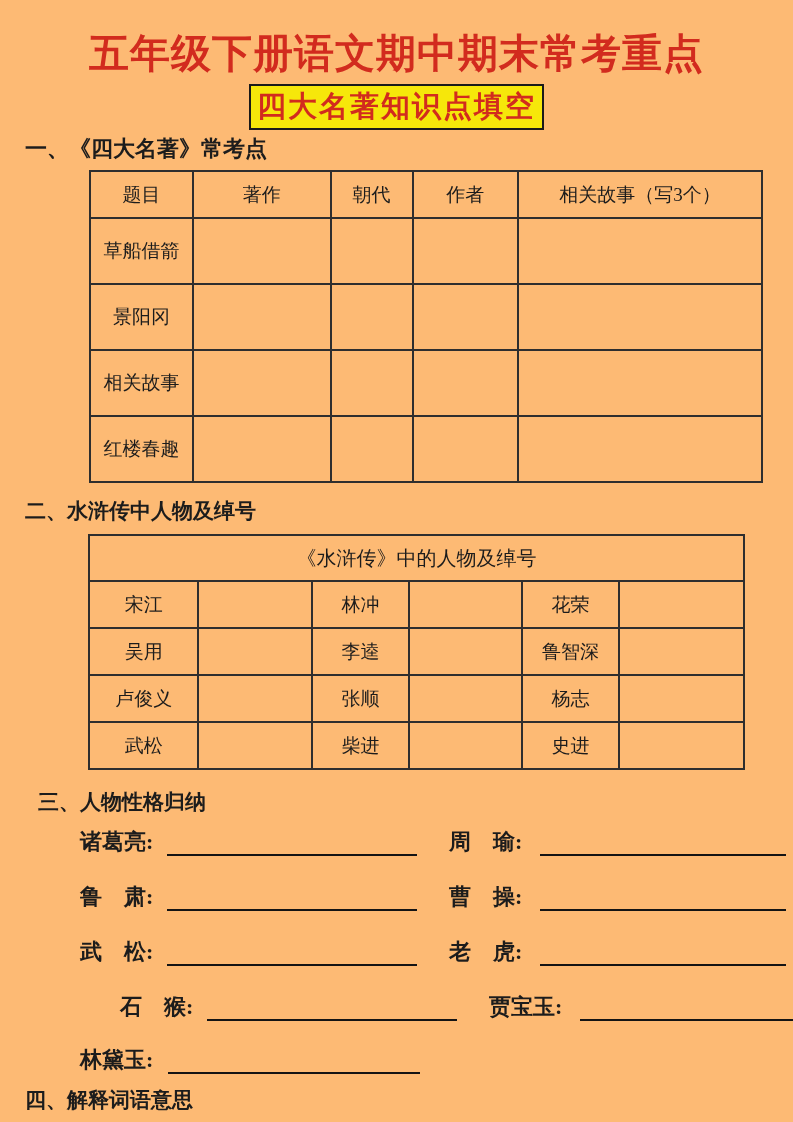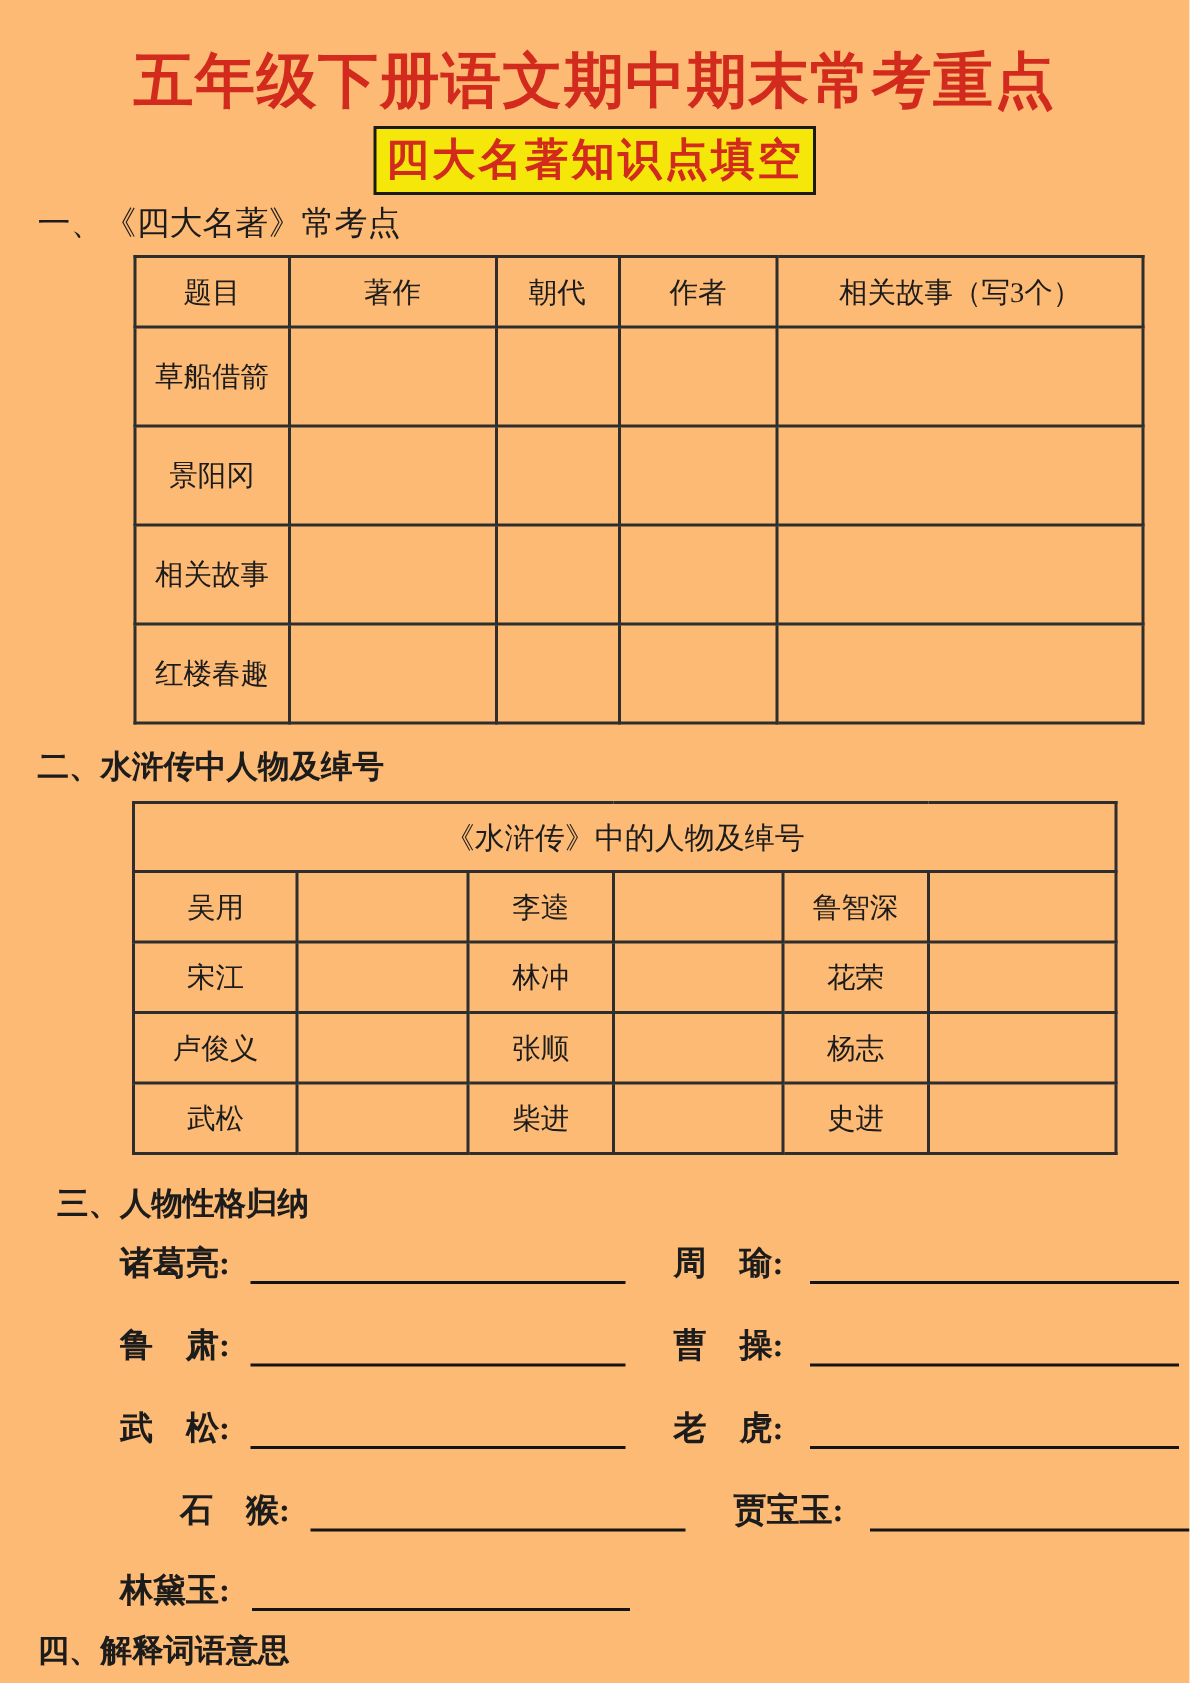--- a/index.html
+++ b/index.html
@@ -15,21 +15,21 @@
   }
   .sub-title-wrap{position:absolute;top:84px;left:0;width:100%;text-align:center;}
   .sub-title{
     display:inline-block;background:#f6e70a;border:2px solid #1a1a1a;
     font-family:"Liberation Sans","DejaVu Sans",sans-serif;
     font-size:29px;font-weight:900;letter-spacing:2px;color:#d22b1e;
     padding:1px 6px;white-space:nowrap;
   }
   
   .sec-heading{position:absolute;white-space:nowrap;}
-  .serif-head{font-family:"Liberation Serif","DejaVu Serif",serif;font-size:22px;font-weight:400;}
+  .serif-head{font-family:"Liberation Serif","DejaVu Serif",serif;font-size:22px;font-weight:700;}
   .sans-head{font-family:Liberation Serif, serif;font-size:21px;font-weight:700;}
   #sec1-h{top:134px;left:25px;}
   #sec2-h{top:497px;left:25px;}
   #sec3-h{top:788px;left:38px;}
   #sec4-h{top:1086px;left:25px;}
   
   table{border-collapse:collapse;table-layout:fixed;}
   td,th{border:2px solid #2e2e2e;font-weight:normal;text-align:center;
         font-size:19px;padding:0;overflow:hidden;}
   #classics-table{position:absolute;left:89px;top:170px;width:674px;}
@@ -121,33 +121,33 @@
         <col style="width:14.9%">
         <col style="width:17.2%">
         <col style="width:14.8%">
         <col style="width:19.1%">
     </colgroup>
     <tbody>
         <tr>
       <td class="tbl-title-cell" colspan="6">《水浒传》中的人物及绰号</td>
     </tr>
     <tr>
+      <td>宋江</td>
+      <td></td>
+      <td>林冲</td>
+      <td></td>
+      <td>花荣</td>
+      <td></td>
+    </tr>
+    <tr>
       <td>吴用</td>
       <td></td>
       <td>李逵</td>
       <td></td>
       <td>鲁智深</td>
-      <td></td>
-    </tr>
-    <tr>
-      <td>宋江</td>
-      <td></td>
-      <td>林冲</td>
-      <td></td>
-      <td>花荣</td>
       <td></td>
     </tr>
     <tr>
       <td>卢俊义</td>
       <td></td>
       <td>张顺</td>
       <td></td>
       <td>杨志</td>
       <td></td>
     </tr>

